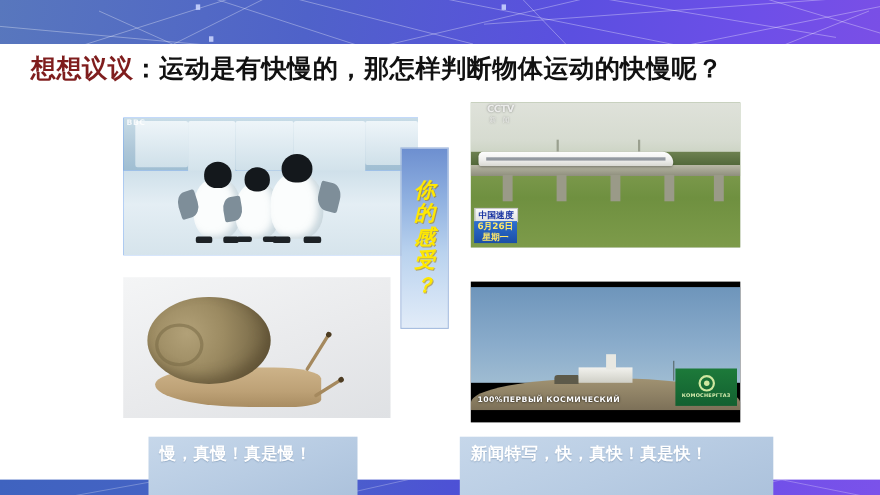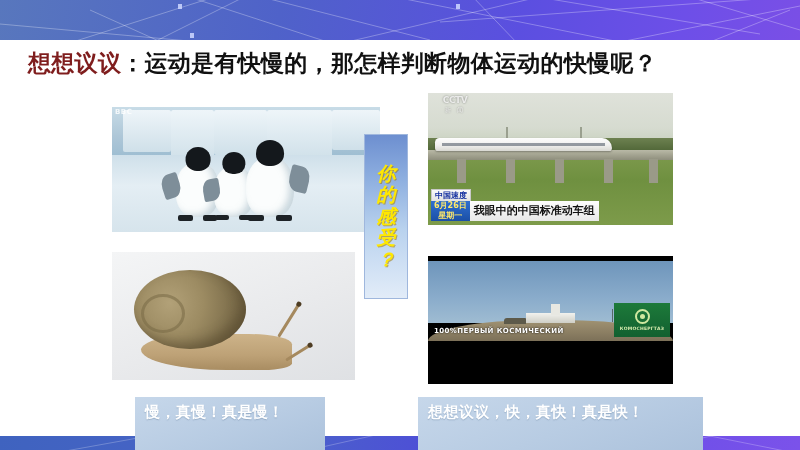--- a/index.html
+++ b/index.html
@@ -109,21 +109,21 @@
   .news-bar { position:absolute; left:3px; top:108px; height:20px;
               display:flex; align-items:stretch; }
   .news-date { background:linear-gradient(180deg,#2f6fd0,#1b4fa6); color:#ffe96a;
                font-size:8px; font-weight:700; line-height:10px; padding:0 3px;
                text-align:center; }
   .news-head { background:linear-gradient(180deg,#fdfdfd,#e8e8e8); color:#111;
                font-size:11px; font-weight:700; line-height:20px; padding:0 4px; }
 
   
   #rocket { left:428px; top:256px; width:245px; height:128px; background:#000; }
-  .rk-inner { position:absolute; left:0; top:5px; width:100%; height:80px; overflow:hidden;text-align:center; }
+  .rk-inner { position:absolute; left:0; top:5px; width:100%; height:112px; overflow:hidden;text-align:center; }
   .rk-sky { position:absolute; left:0; top:0; width:100%; height:78%;
             background:linear-gradient(180deg,#6e95bb 0%,#8aaccb 60%,#9fbcd2 100%); }
   .rk-ground { position:absolute; left:0; bottom:0; width:100%; height:26%;
                background:linear-gradient(180deg,#a09272 0%,#8d8064 55%,#7c7058 100%);
                border-radius:48% 48% 0 0 / 22px 22px 0 0; }
   .rk-veh { position:absolute; left:40%; bottom:22%; width:20%; height:13%;
             background:linear-gradient(180deg,#f2f2ee,#cfcfc6); }
   .rk-erect { position:absolute; left:50%; bottom:33%; width:4%; height:13%;
               background:#e8e8e2; }
   .rk-cab { position:absolute; left:31%; bottom:21%; width:9%; height:8%;
@@ -265,21 +265,20 @@
     <span>CCTV</span>
     <small>新 闻</small>
   </div>
 
   <div class="news-tag">中国速度</div>
   <div class="news-bar">
     <div class="news-date">
       <div>6月26日</div>
       <div>星期一</div>
     </div>
-    <div class="news-head">我眼中的中国标准动车组</div>
   </div>
 </div>
 
 <div class="media" id="rocket">
   <div class="rk-inner">
     <div class="rk-sky"></div>
     <div class="rk-ground"></div>
     <div class="rk-cab"></div>
     <div class="rk-veh"></div>
     <div class="rk-erect"></div>
@@ -306,13 +305,13 @@
       <path d="M60 16 L160 -2"></path>
         <path d="M150 -2 L250 16"></path>
       <path d="M640 16 L720 -2"></path>
         <path d="M700 -2 L790 16"></path>
       <path d="M300 16 L380 -2"></path>
     </g>
   </svg>
 </div>
 
 <div class="caption" id="cap-slow">慢，真慢！真是慢！</div>
-<div class="caption" id="cap-fast">想想议议，快，真快！真是快！</div>
+<div class="caption" id="cap-fast">新闻特写，快，真快！真是快！</div>
 
 </body></html>

